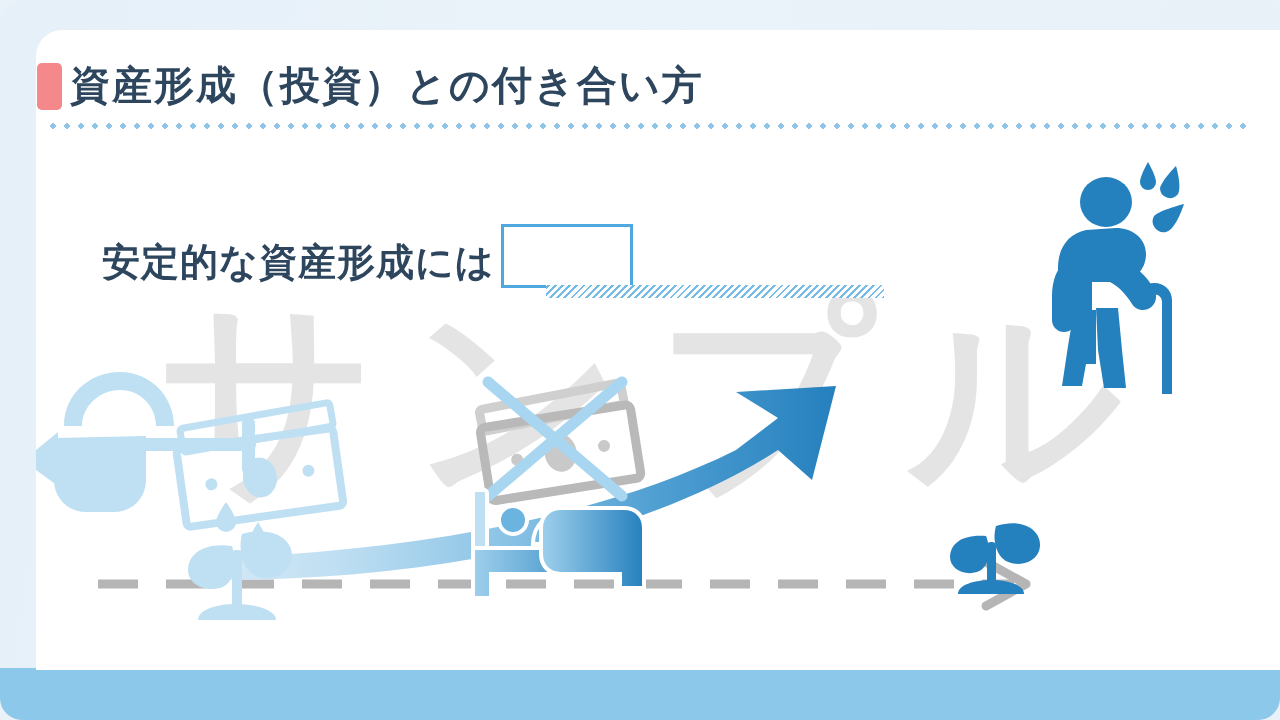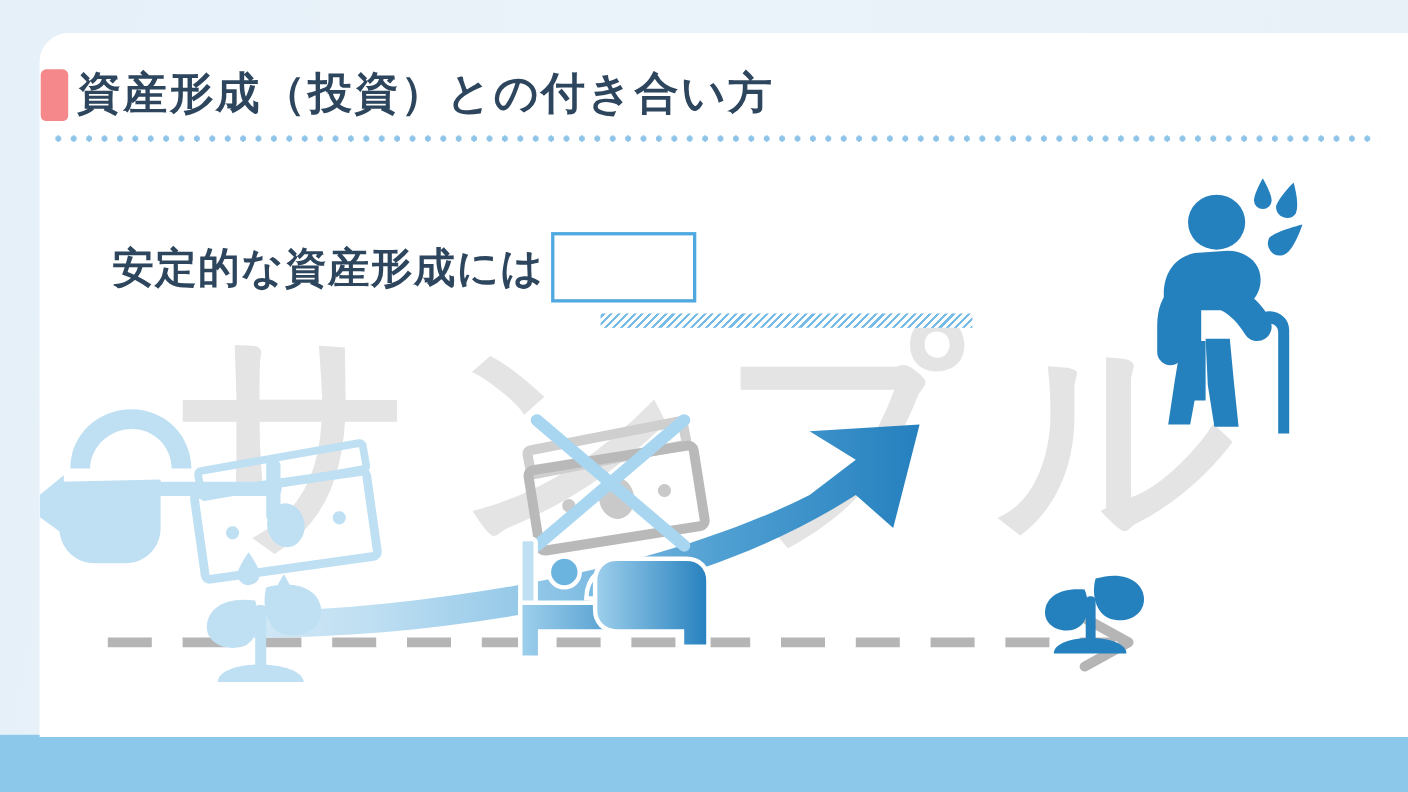--- a/index.html
+++ b/index.html
@@ -15,20 +15,21 @@
     font-family: "DejaVu Sans", "Liberation Sans", sans-serif;
   }
 
   
   .stage {
     position: relative;
     width: 1280px;
     height: 720px;
     background: linear-gradient(100deg, #e6f0f8 0%, #eaf3fa 40%, #e8f1f8 100%);
     overflow: hidden;
+    border-radius: 22px;
   }
 
   
   .bottom-band {
     position: absolute;
     left: 0;
     bottom: 0;
     width: 1280px;
     height: 52px;
     background: #8cc8ea;
@@ -102,21 +103,21 @@
   }
 
   
   .lead {
     position: absolute;
     left: 66px;
     top: 168px;
     width: 1100px;
     height: 90px;
     display: flex;
-    align-items: center;
+    align-items: flex-end;
     font-size: 38px;
     font-weight: 700;
     color: #2d465e;
     letter-spacing: 1px;
     white-space: nowrap;
   }
   .lead-blank-wrap {
     position: relative;
     display: inline-block;
     width: 132px;

